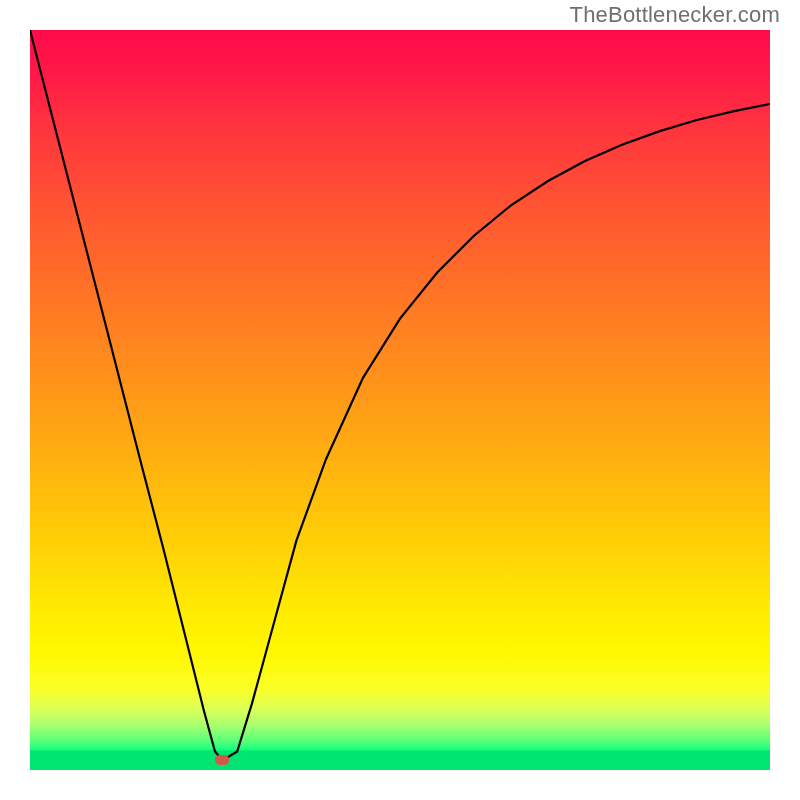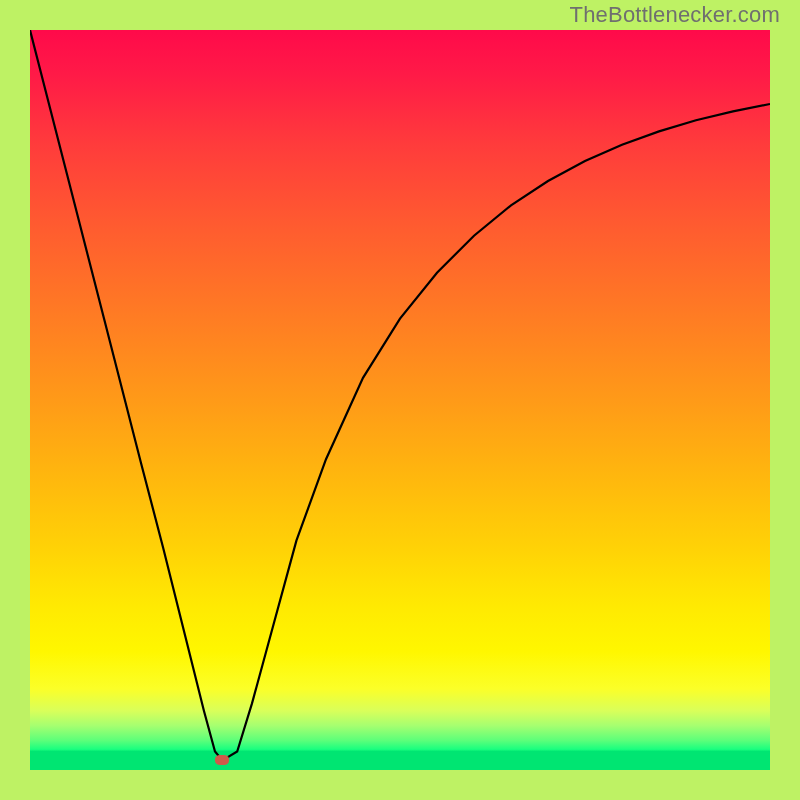--- a/index.html
+++ b/index.html
@@ -8,21 +8,21 @@
     width: 800px;
     height: 800px;
     background: #000;
     overflow: hidden;
     font-family: Arial, Helvetica, sans-serif;
   }
   .frame {
     position: relative;
     width: 800px;
     height: 800px;
-    background: #bef264;
+    background: #ffffff;
   }
   .watermark {
     position: absolute;
     top: 2px;
     right: 20px;
     color: #6f6f6f;
     font-size: 22px;
     font-weight: 500;
     letter-spacing: 0.2px;
     z-index: 10;

